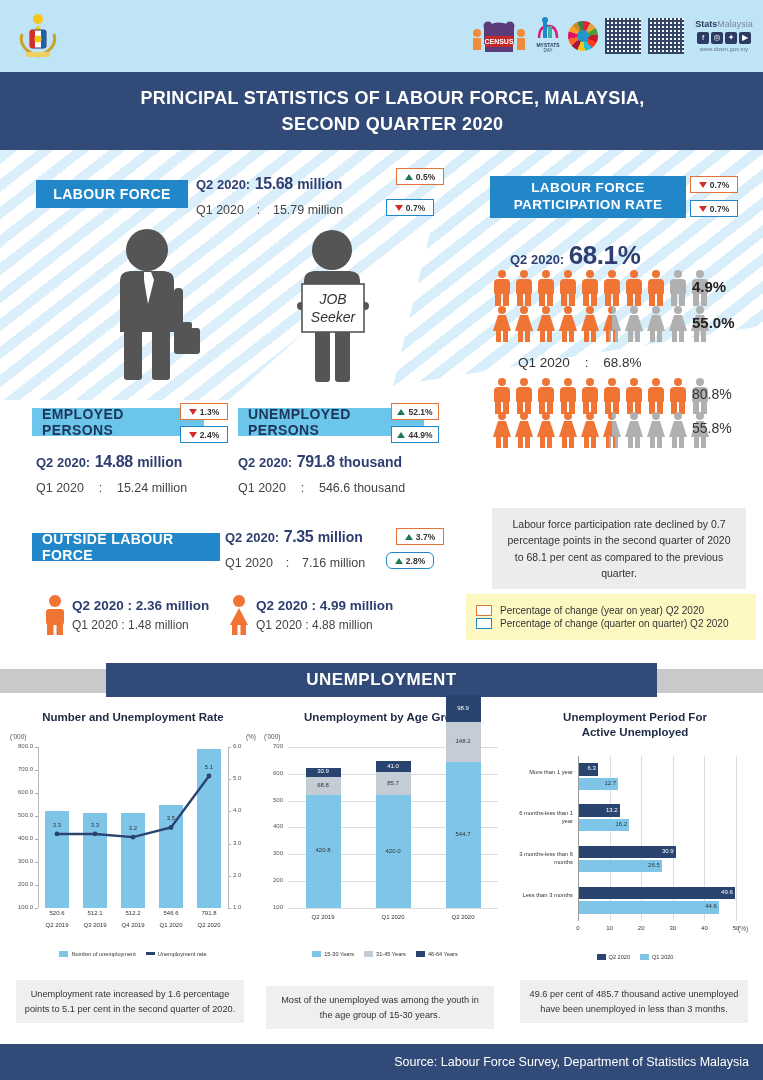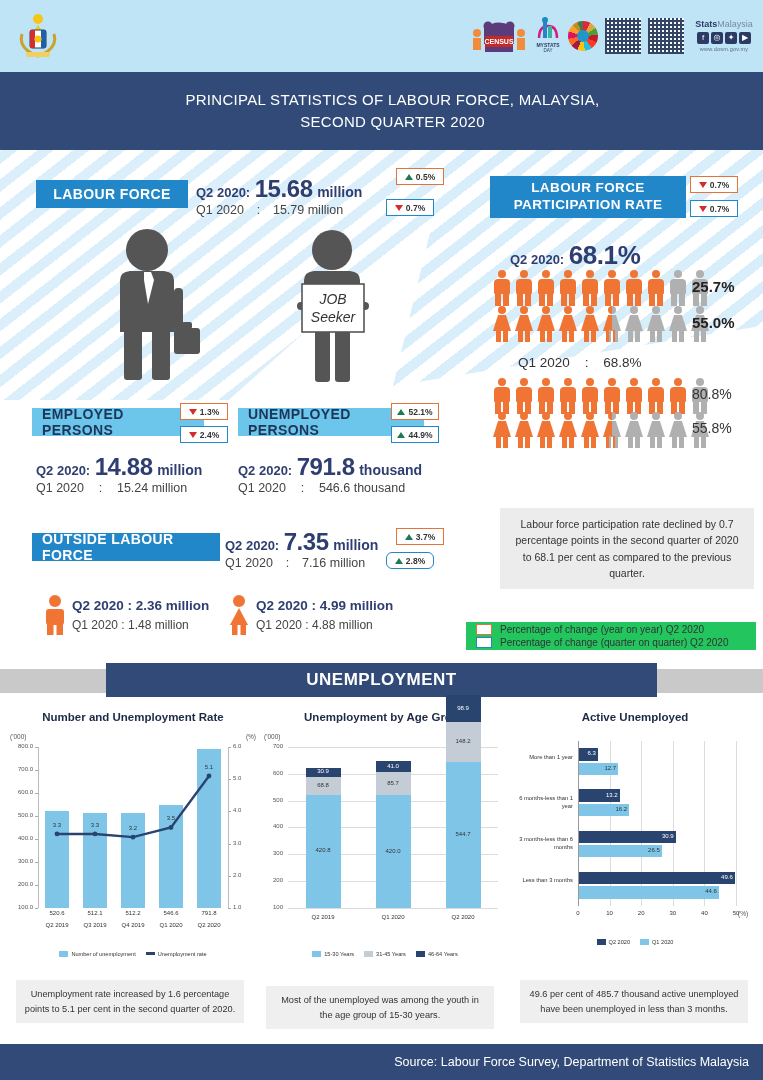--- a/index.html
+++ b/index.html
@@ -40,21 +40,21 @@
   .soc-row { display:flex; gap:2px; justify-content:center; margin-top:2px; }
   .soc { width:12px; height:12px; background:#2b3b63; border-radius:2px; color:#fff;
     font-size:8px; line-height:12px; text-align:center; }
   .stats-url { font-size:5.5px; color:#5a6b88; margin-top:2px; letter-spacing:.2px; }
 
   .titlebar {
     position:absolute; left:0; top:72px; width:763px; height:78px;
     background:#314a77; color:#fff; display:flex; flex-direction:column;
     align-items:center; justify-content:center; text-align:center;
   }
-  .titlebar .l1, .titlebar .l2 { font-size:15px; font-weight:normal; letter-spacing:.3px; line-height:1.45;padding-left:22px; }
+  .titlebar .l1, .titlebar .l2 { font-size:18px; font-weight:bold; letter-spacing:.3px; line-height:1.45;padding-left:22px; }
 
   
   .mainpanel {
     position:absolute; left:0; top:150px; width:763px; height:505px;
     background:#ffffff; overflow:hidden;
   }
   .stripes {
     position:absolute; left:-40px; top:-10px; width:560px; height:260px;
     background:repeating-linear-gradient(-38deg,#d9eefb 0 10px,#ffffff 10px 22px);
     clip-path:polygon(0 0,100% 0,48% 100%,0 100%);
@@ -79,43 +79,43 @@
     width:48px; height:17px; border:1.4px solid #e2743b; background:#fff;
     display:flex; align-items:center; justify-content:center; gap:3px;
     font-size:8.5px; font-weight:bold; color:#333;
   }
   .badge.blue { border-color:#2287c8; }
   .tri-up { width:0;height:0;border-left:4px solid transparent;border-right:4px solid transparent;border-bottom:6px solid #1e7a52; }
   .tri-down { width:0;height:0;border-left:4px solid transparent;border-right:4px solid transparent;border-top:6px solid #d42b2b; }
 
   .bigval { color:#2f3e70; font-weight:bold; }
   .bigval .lbl { font-size:13px; }
-  .bigval .num { font-size:24px; letter-spacing:-.4px; }
+  .bigval .num { font-size:16px; letter-spacing:-.4px; }
   .bigval .unit { font-size:14px; }
   .subval { color:#444; font-size:12.5px; }
 
   
   .picto-row { display:flex; align-items:flex-end; gap:2px; }
   .pm { width:20px; height:36px; position:relative; }
   .pm .h { position:absolute; left:6px; top:0; width:8px; height:8px; border-radius:50%; }
   .pm .t { position:absolute; left:2px; top:9px; width:16px; height:15px; border-radius:4px 4px 1px 1px; }
   .pm .l1 { position:absolute; left:3px; top:23px; width:6px; height:13px; }
   .pm .l2 { position:absolute; right:3px; top:23px; width:6px; height:13px; }
   .pf { width:20px; height:36px; position:relative; }
   .pf .h { position:absolute; left:6px; top:0; width:8px; height:8px; border-radius:50%; }
   .pf .t { position:absolute; left:1px; top:9px; width:18px; height:16px;
            clip-path:polygon(28% 0,72% 0,100% 100%,0 100%); }
   .pf .l1 { position:absolute; left:4px; top:24px; width:5px; height:12px; }
   .pf .l2 { position:absolute; right:4px; top:24px; width:5px; height:12px; }
 
   .note {
     background:#ececec; color:#333; font-size:10.5px; line-height:1.55;
-    text-align:center; padding:8px 10px;margin-left:8px;
-  }
-  .legendbox { background:#22c55e; padding:0 10px;margin-top:28px; }
+    text-align:center; padding:8px 10px;
+  }
+  .legendbox { background:#fef9c3; padding:9px 10px; }
   .legendrow { display:flex; align-items:center; gap:8px; font-size:10px; color:#333; margin:2px 0; }
   .swatch { width:16px; height:11px; border:1.5px solid #e2743b; background:#fff; }
   .swatch.blue { border-color:#2287c8; }
 
   
   .band-wrap { position:absolute; left:0; top:655px; width:763px; height:50px; }
   .band-grey { position:absolute; left:0; top:14px; width:763px; height:24px; background:#c9c9c9; }
   .band-blue { position:absolute; left:106px; top:8px; width:551px; height:34px;
     background:#314a77; color:#fff; font-weight:bold; font-size:17px;
     display:flex; align-items:center; justify-content:center; letter-spacing:.5px; }
@@ -422,21 +422,21 @@
           <span class="l1" style="background: rgb(176, 176, 176);"></span>
           <span class="l2" style="background: rgb(176, 176, 176);"></span>
         </div>
         <div class="pm">
           <span class="h" style="background: rgb(176, 176, 176);"></span>
           <span class="t" style="background: rgb(176, 176, 176);"></span>
           <span class="l1" style="background: rgb(176, 176, 176);"></span>
           <span class="l2" style="background: rgb(176, 176, 176);"></span>
         </div>
       </div>
-    <div style="position:absolute;left:692px;top:128px;font-size:15px;font-weight:bold;color:#222;">25.7%</div>
+    <div style="position:absolute;left:692px;top:128px;font-size:15px;font-weight:bold;color:#222;">4.9%</div>
 
     <div class="picto-row" id="q2-female-row" style="position:absolute;left:492px;top:156px;">
         <div class="pf">
           <span class="h" style="background: rgb(240, 116, 52);"></span>
           <span class="t" style="background: rgb(240, 116, 52);"></span>
           <span class="l1" style="background: rgb(240, 116, 52);"></span>
           <span class="l2" style="background: rgb(240, 116, 52);"></span>
         </div>
         <div class="pf">
           <span class="h" style="background: rgb(240, 116, 52);"></span>
@@ -777,20 +777,21 @@
         </div>
         <div class="cl-item">
           <span class="cl-sw" style="background:#2a4470"></span>
           <span>46-64 Years</span>
         </div>
       </div>
     </div>
 
     <div class="chart c3">
       <div class="chart-title">
+        <div>Unemployment Period For</div>
         <div>Active Unemployed</div>
       </div>
       <div style="position:relative;height:205px;margin-top:6px;" id="c3plot">
           <div class="vgrid" style="left: 66px; top: 10px; height: 165px;"></div>
           <div class="xtick" style="left: 54px; top: 179px; width: 24px;">0</div>
           <div class="vgrid" style="left: 97.6px; top: 10px; height: 165px;"></div>
           <div class="xtick" style="left: 85.6px; top: 179px; width: 24px;">10</div>
           <div class="vgrid" style="left: 129.2px; top: 10px; height: 165px;"></div>
           <div class="xtick" style="left: 117.2px; top: 179px; width: 24px;">20</div>
           <div class="vgrid" style="left: 160.8px; top: 10px; height: 165px;"></div>

